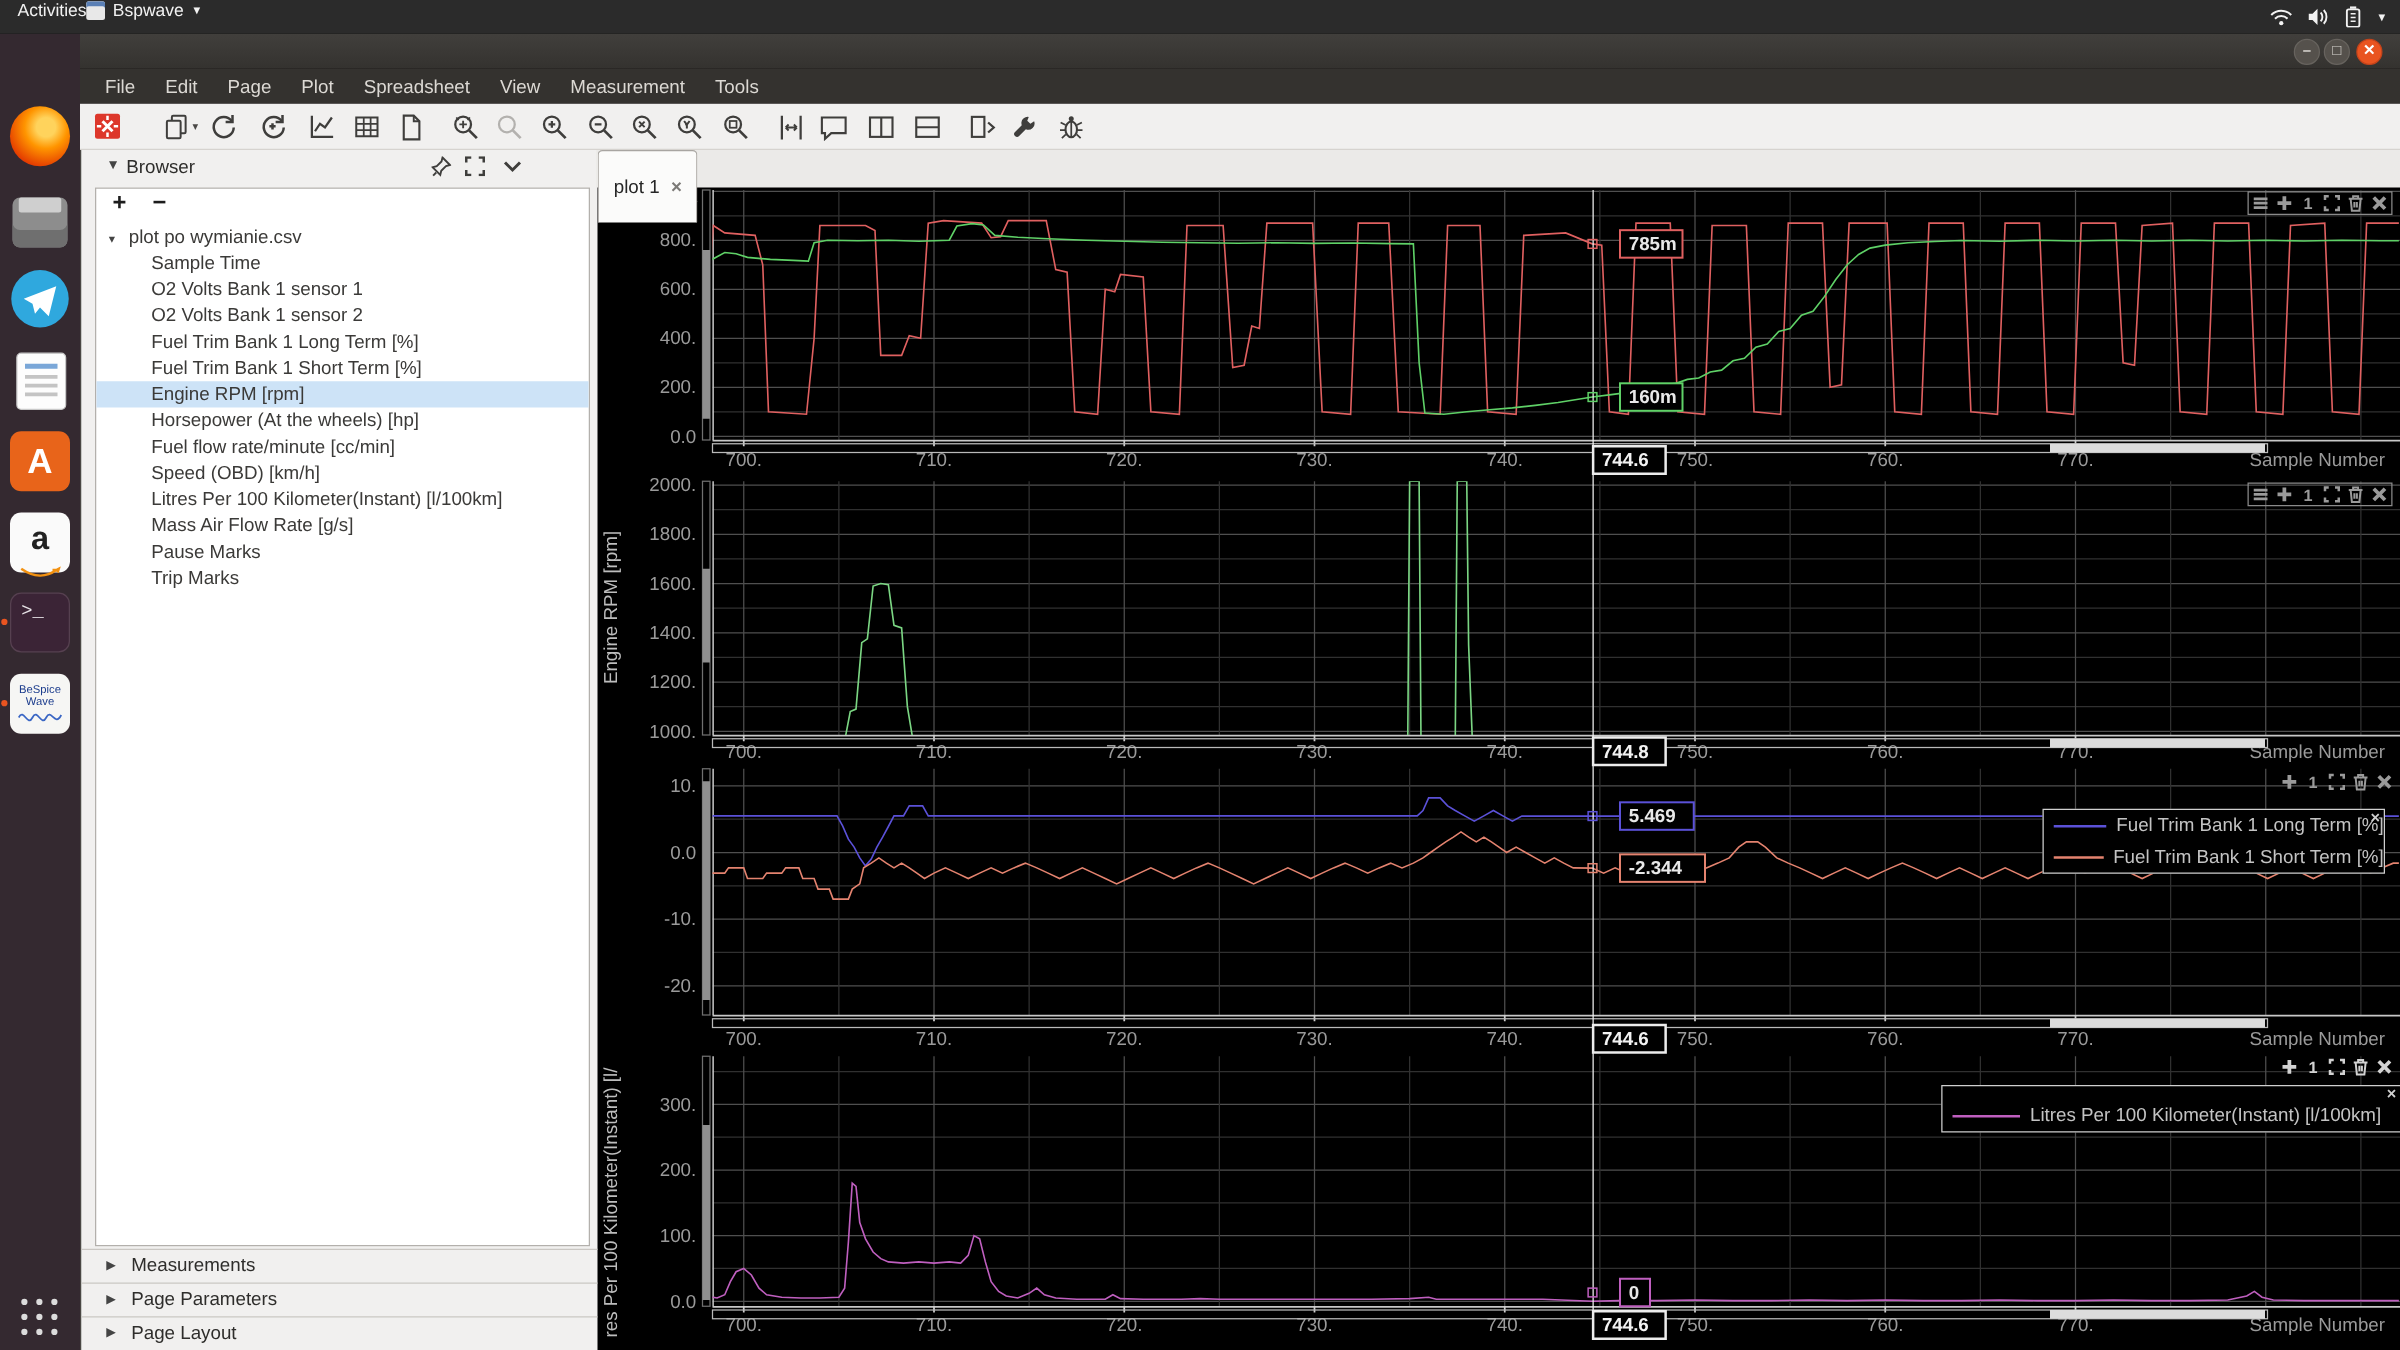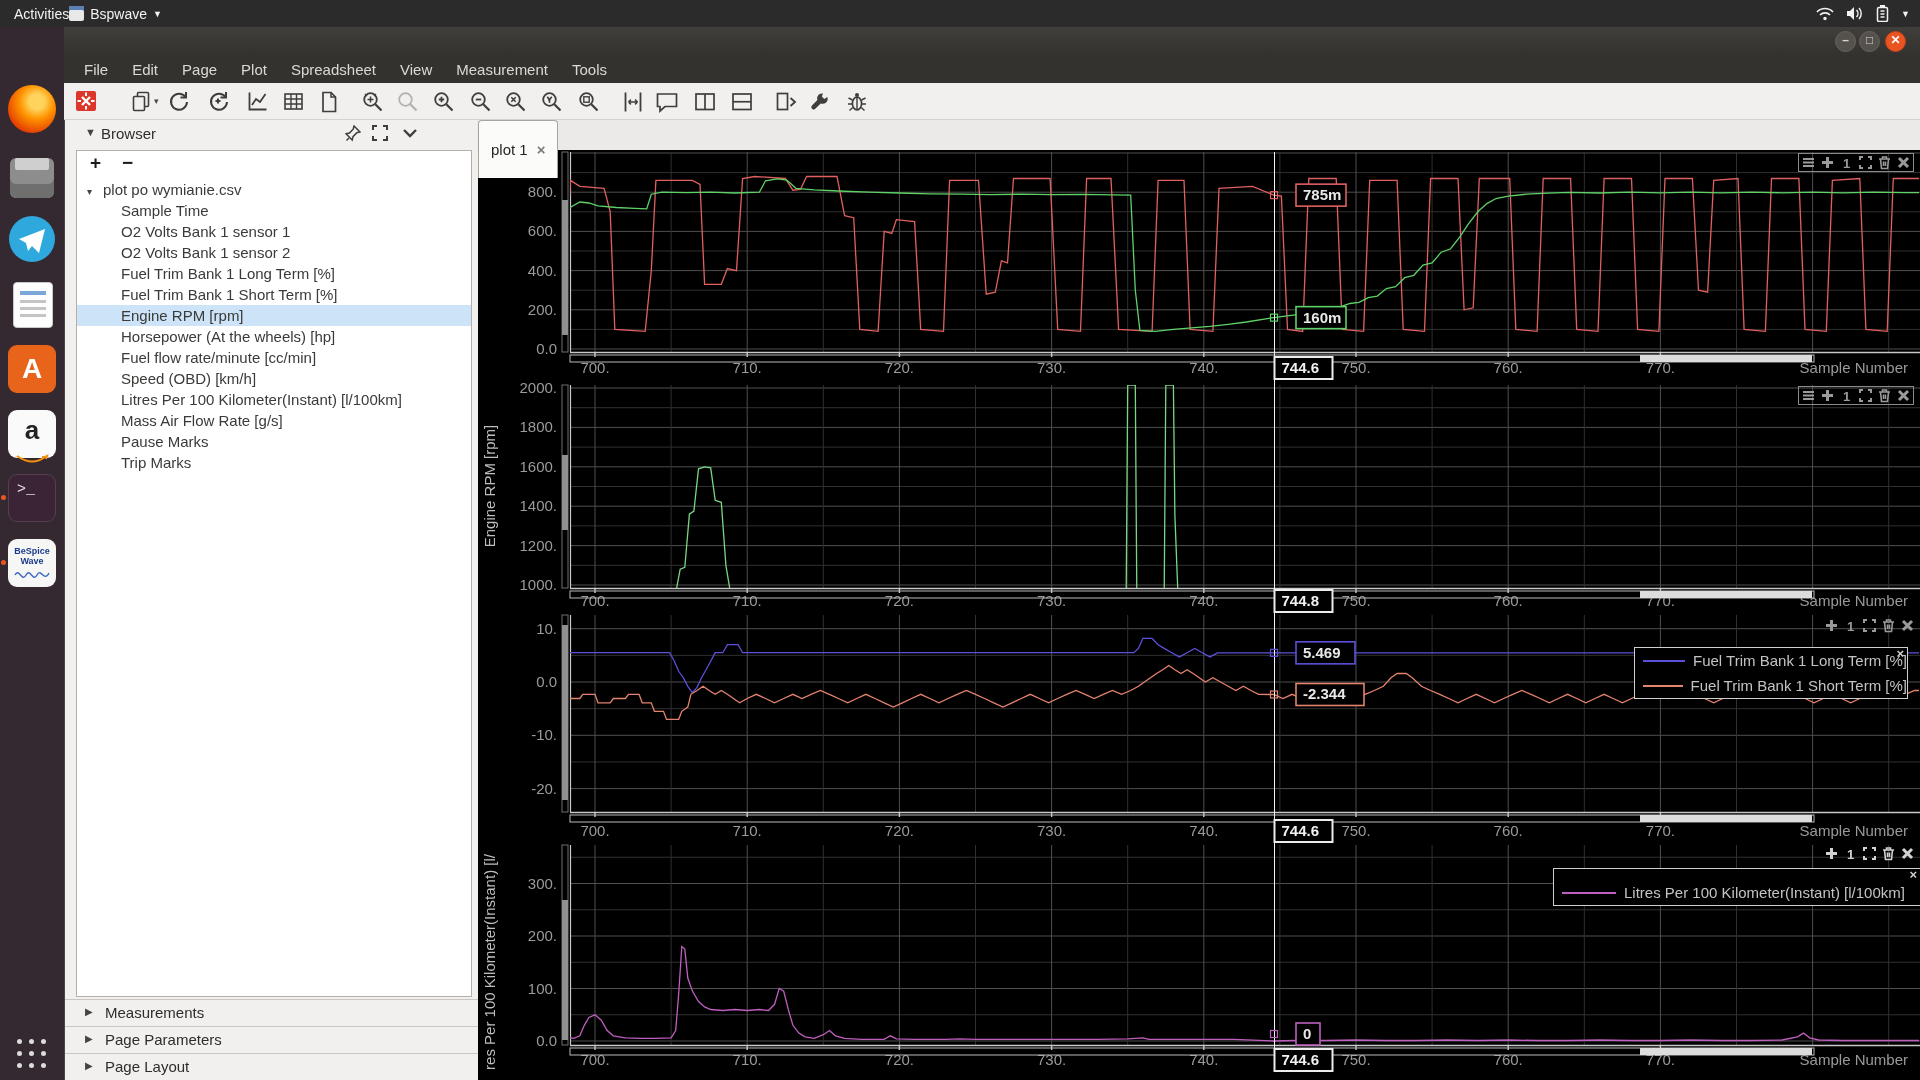--- a/index.html
+++ b/index.html
@@ -1,20 +1,20 @@
 <!DOCTYPE html>
 <html><head>
 <meta charset="utf-8">
 <style>
   html,body{margin:0;padding:0}
   body{width:1920px;height:1080px;position:relative;overflow:hidden;background:#000;
        font-family:"Liberation Sans",sans-serif;-webkit-font-smoothing:antialiased}
   
   #topbar{position:absolute;left:0;top:0;width:1920px;height:27px;background:#2b2b2b;color:#f2f2f2;
-          font-size:14px;display:flex;align-items:center;z-index:50}
+          font-size:14px;display:flex;align-items:flex-start;z-index:50}
   #activities{margin-left:14px;cursor:default}
   #appmenu{display:flex;align-items:center;gap:6px;}
   #appmenu .appicon{width:15px;height:15px;background:#e8e8e8;border-radius:2px;display:inline-block;
      box-shadow:inset 0 4px 0 #5a7fb5}
   #clock{position:absolute;left:0;right:0;text-align:center;font-weight:bold}
   #clock .dot{font-size:9px;vertical-align:2px;margin-left:5px}
   #tray{position:absolute;right:10px;top:0;height:27px;display:flex;align-items:center;gap:12px}
   
   #dock{position:absolute;left:0;top:27px;width:64px;height:1053px;background:#342930;z-index:40}
   .dock-icon{position:absolute;left:8px;width:48px;height:48px;border-radius:9px;cursor:pointer}
@@ -133,21 +133,21 @@
     <div class="dock-icon" style="top: 383px;">
       <div style="width:48px;height:48px;border-radius:9px;background:#fafafa;text-align:center"><div style="font-size:26px;font-weight:bold;color:#222;line-height:40px">a</div><svg width="34" height="10" viewBox="0 0 34 10" style="margin-top:-12px">
           <path d="M2 2c10 7 20 7 28 1l-3 0M30 3l2-1-1 3" stroke="#f29111" stroke-width="2" fill="none"></path>
         </svg></div>
     </div>
     <div class="dock-icon" style="top: 447px;">
       <div style="width:48px;height:48px;border-radius:9px;background:#3b2436;border:1px solid #564050;box-sizing:border-box;color:#e8e4e8;font-size:15px;padding:6px 0 0 8px;font-family:'Liberation Mono',monospace">&gt;_</div>
     </div>
     <div class="runner" style="top: 468px;"></div>
     <div class="dock-icon" style="top: 512px;">
-      <div style="width:48px;height:48px;border-radius:9px;background:#f6f6f4;text-align:center;padding-top:7px;box-sizing:border-box"><div style="font-size:9px;font-weight:bold;color:#1a3b8c;line-height:10px">BeSpice<br>Wave</div><svg width="36" height="12" viewBox="0 0 36 12">
+      <div style="width:48px;height:48px;border-radius:9px;background:#f6f6f4;text-align:center;padding-top:7px;box-sizing:border-box"><div style="font-size:9px;font-weight:normal;color:#1a3b8c;line-height:10px">BeSpice<br>Wave</div><svg width="36" height="12" viewBox="0 0 36 12">
           <path d="M1 7c4-8 7 8 11 0s7 8 11 0 7 8 12-2" stroke="#3a66c4" stroke-width="1.4" fill="none"></path>
         </svg></div>
     </div>
     <div class="runner" style="top: 533px;"></div>
     <div class="dock-icon" style="top: 1003px;">
       <div style="width:30px;height:30px;margin:9px;display:grid;grid-template-columns:repeat(3,1fr);gap:6px">
         <i style="width:5px;height:5px;border-radius:50%;background:#dcdcdc"></i>
         <i style="width:5px;height:5px;border-radius:50%;background:#dcdcdc"></i>
         <i style="width:5px;height:5px;border-radius:50%;background:#dcdcdc"></i>
         <i style="width:5px;height:5px;border-radius:50%;background:#dcdcdc"></i>

